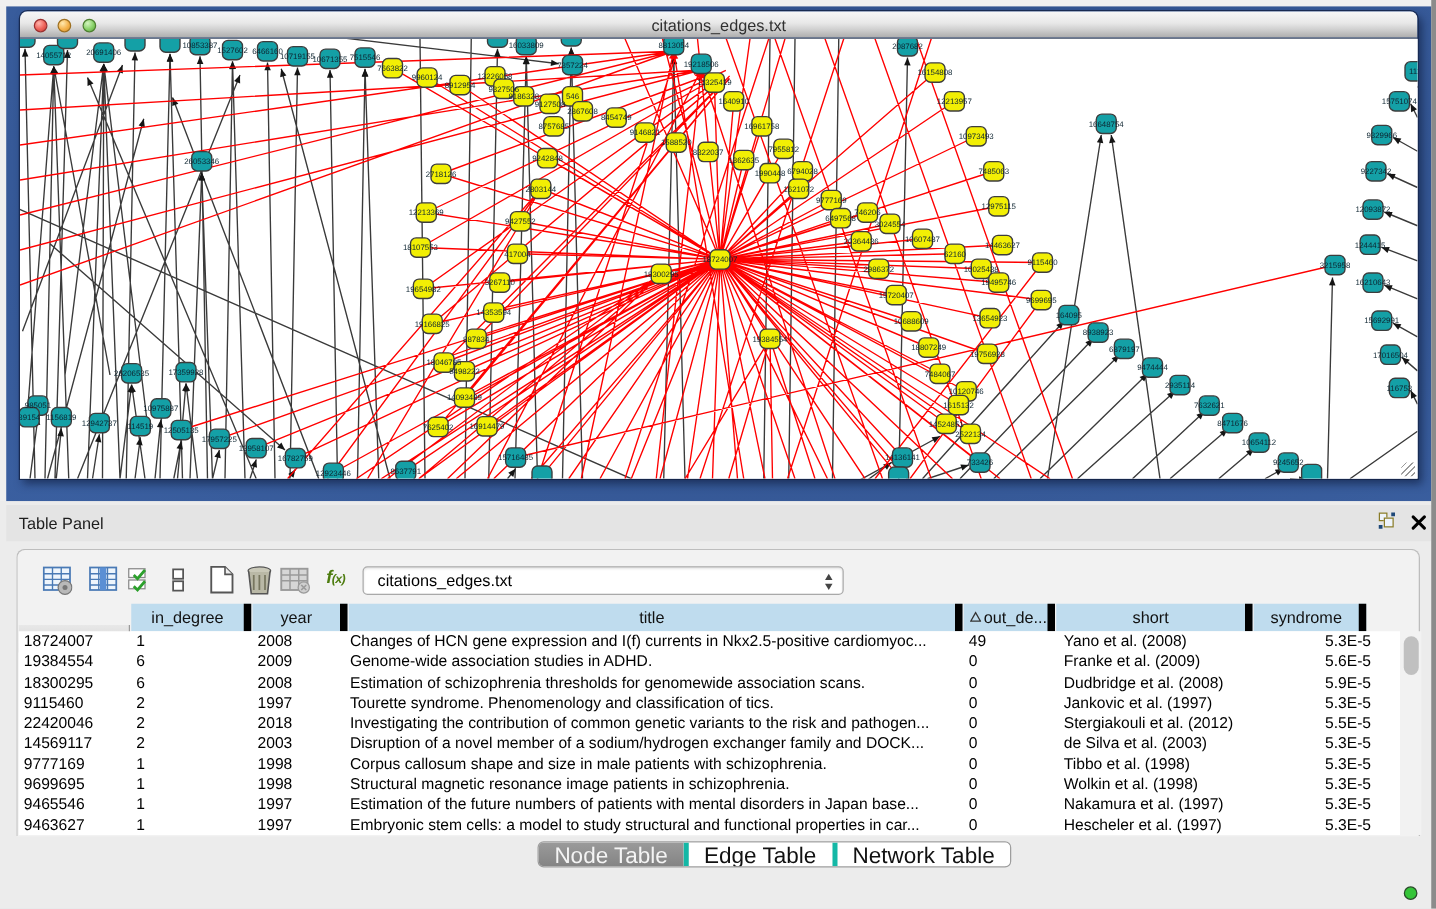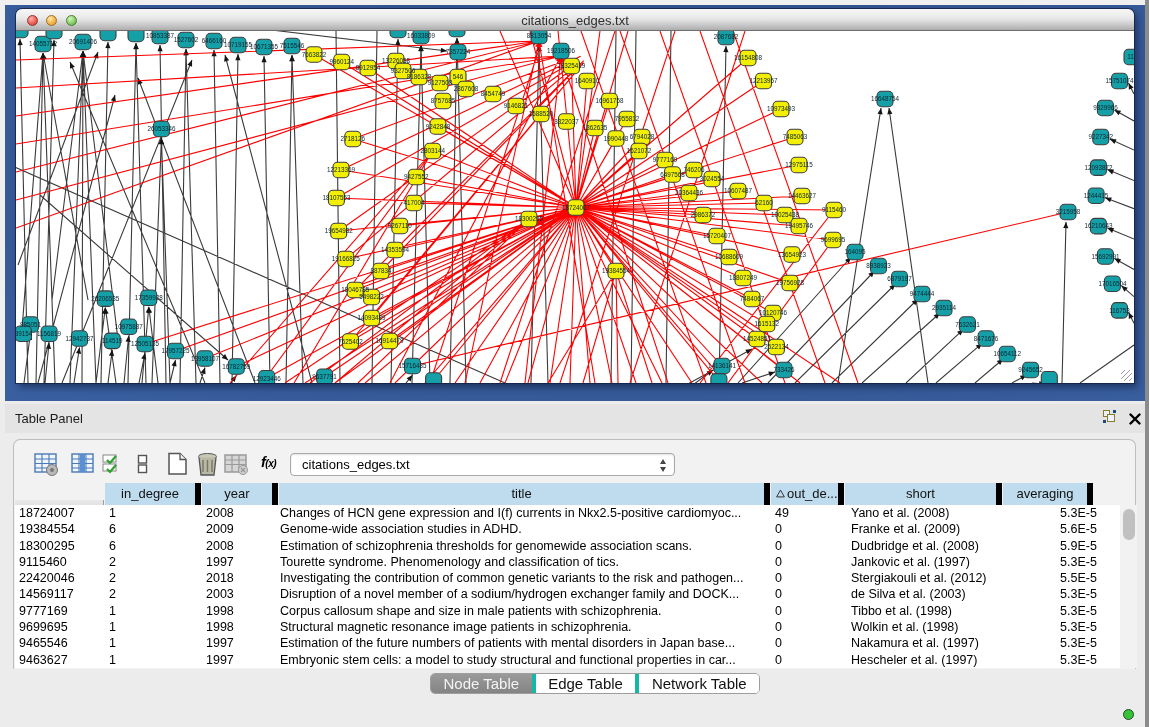--- a/index.html
+++ b/index.html
@@ -66,21 +66,21 @@
 .c2 { left:191px; width:75px; }
 .c3 { left:265px; width:485px; }
 .c4 { left:760px; width:70px; }
 .c5 { left:836px; width:160px; }
 .c6 { left:997px; width:100px;margin-left:48px; }
 #vscroll { position:absolute; left:1107px; top:65px; width:16px; height:163px; background:#f2f2f2; }
 #vscroll .thumb { position:absolute; left:2px; top:4px; width:12px; height:31px;
   background:#c0c0c0; border-radius:6px; }
 
 #tabs { position:absolute; left:430px; top:272px; height:21px; display:flex;
-  border:1px solid #9e9e9e; border-radius:5px; overflow:hidden; font-size:15px; }
+  border:1px solid #9e9e9e; border-radius:5px; overflow:hidden; font-size:18px; }
 #tabs div { padding:0 12.5px; line-height:20px; background:#fff; color:#111; border-left:4px solid #14b8a6; }
 #tabs div:first-child { border-left:none; background:linear-gradient(#9a9a9a,#848484); color:#f4f4f4; }
 #status { position:absolute; left:0; top:295px; width:1149px; height:31px; }
 #status .mem { position:absolute; right:39px; top:14px; font-size:11.5px; color:#1a1a1a;margin-top:40px; }
 #status .dot { position:absolute; right:15px; top:13px; width:11px; height:11px; border-radius:50%;
   background:#35c438; border:1px solid #2a4a2a; }
 
 #redge { position:absolute; right:0; top:0; width:4px; height:727px; background:#8b8b8b; }
 #tedge { position:absolute; left:0; top:0; width:1149px; height:5px; background:#f0f0f0; }
 </style></head>
@@ -576,36 +576,36 @@
             <ellipse cx="12.5" cy="4.5" rx="9" ry="3" fill="#c9c8b8" stroke="#555"></ellipse>
             <path d="M4 5.5l2 17.5h13l2-17.5" fill="#b9b8a6" stroke="#555" stroke-width="1.3"></path>
             <path d="M8 8v12M12.5 8v12M17 8v12" stroke="#77765f" stroke-width="1.4"></path>
           </svg>
           <svg class="ic" style="left:210px" width="24" height="24" viewBox="0 0 24 24">
             <rect x="1" y="3" width="21" height="17" fill="#d6d6d6" stroke="#9a9a9a" stroke-width="1.5"></rect>
             <path d="M1 8h21M1 12.5h21M8 3v17M15 3v17" stroke="#9a9a9a" stroke-width="1.2"></path>
             <circle cx="19" cy="18" r="4.5" fill="#cfcfcf" stroke="#9a9a9a"></circle>
             <path d="M17 16l4 4M21 16l-4 4" stroke="#9a9a9a" stroke-width="1.3"></path>
           </svg>
-          <div class="ic" style="left:247px; top:14px; font-size:14.5px; font-style:italic; font-weight:bold; color:#000000; letter-spacing:-0.5px;">f<span style="font-size:10px;">(x)</span></div>
+          <div class="ic" style="left:247px; top:14px; font-size:14.5px; font-style:italic; font-weight:bold; color:#4d7c0f; letter-spacing:-0.5px;">f<span style="font-size:10px;">(x)</span></div>
           <div id="dd">citations_edges.txt<div class="arr">
               <div class="up"></div>
               <div class="dn"></div>
             </div></div>
         </div>
       <div id="thead">
         <div class="h gray" style="left:0;width:89px;">name</div>
         <div class="h" style="left:90px;width:96px;">in_degree</div>
         <div class="h" style="left:187px;width:76px;">year</div>
         <div class="h" style="left:264px;width:491px;">title</div>
         <div class="h" style="left:756px;width:73px;text-align:left;padding-left:5px;"><svg width="9" height="9" viewBox="0 0 10 10" style="margin-right:2px;">
               <path d="M5 1.2L9.3 8.8H0.7Z" fill="none" stroke="#333" stroke-width="1.1"></path>
             </svg>out_de...</div>
         <div class="h" style="left:830px;width:157px;">short</div>
-        <div class="h" style="left:988px;width:90px;">averaging</div>
+        <div class="h" style="left:988px;width:90px;">syndrome</div>
       </div>
       <div id="tbody">
           <div class="tr">
             <div class="c0">18724007</div>
             <div class="c1">1</div>
             <div class="c2">2008</div>
             <div class="c3">Changes of HCN gene expression and I(f) currents in Nkx2.5-positive cardiomyoc...</div>
             <div class="c4">49</div>
             <div class="c5">Yano et al. (2008)</div>
             <div class="c6">5.3E-5</div>

